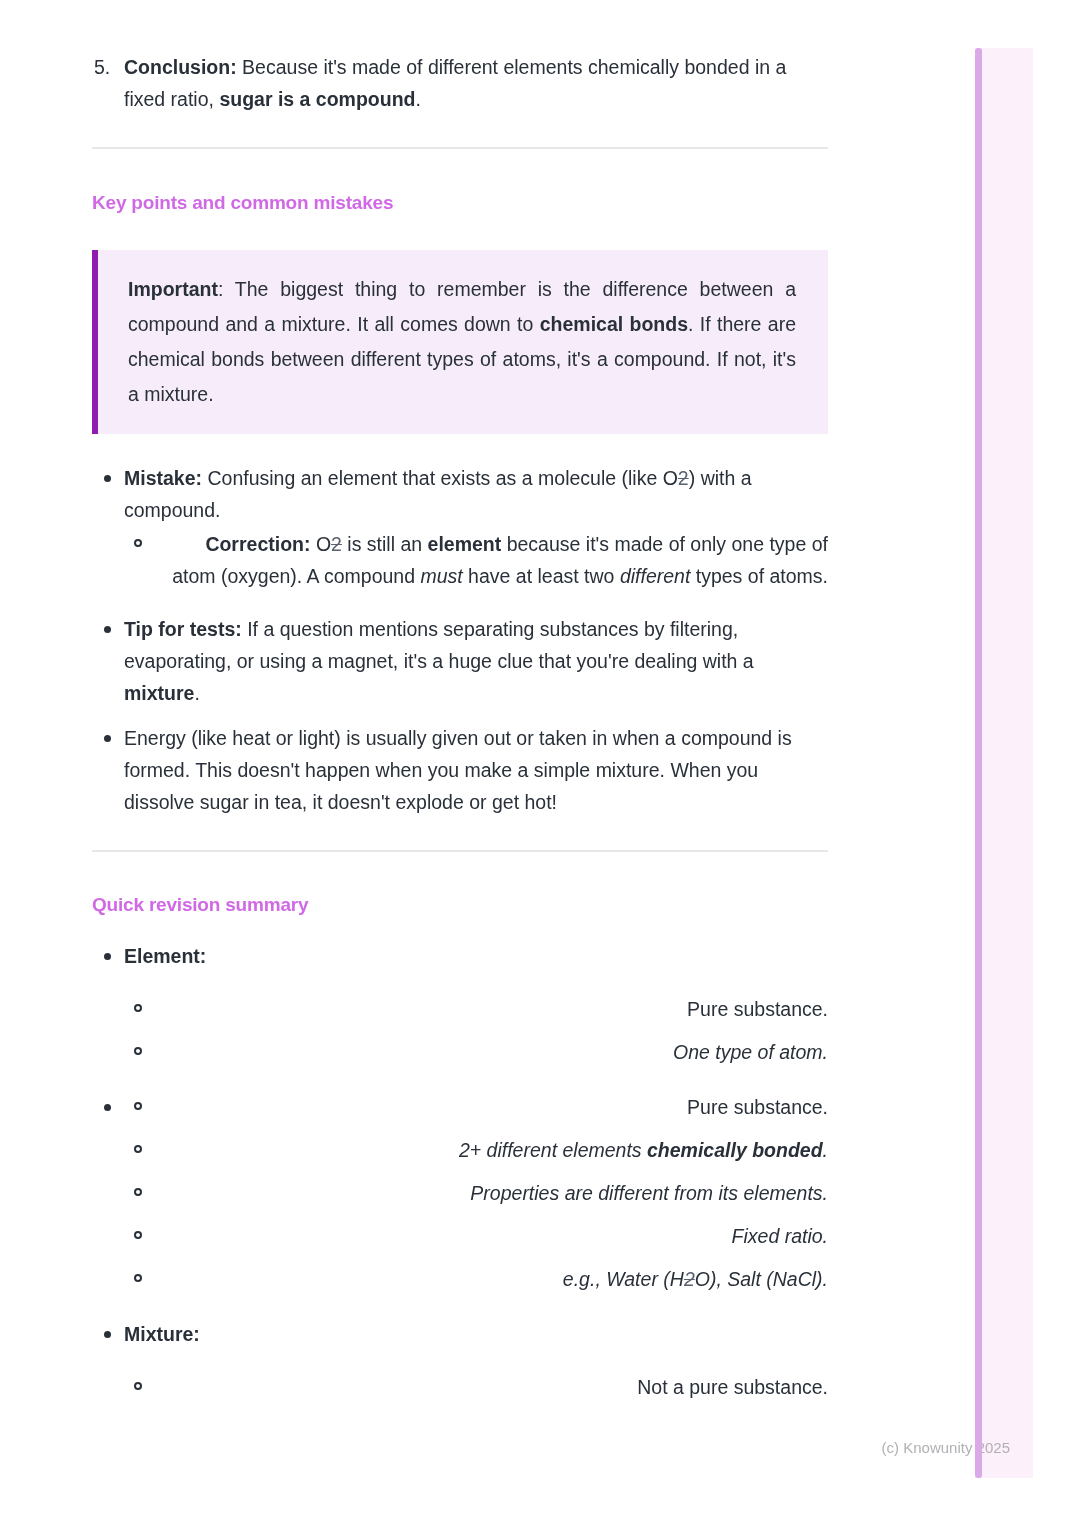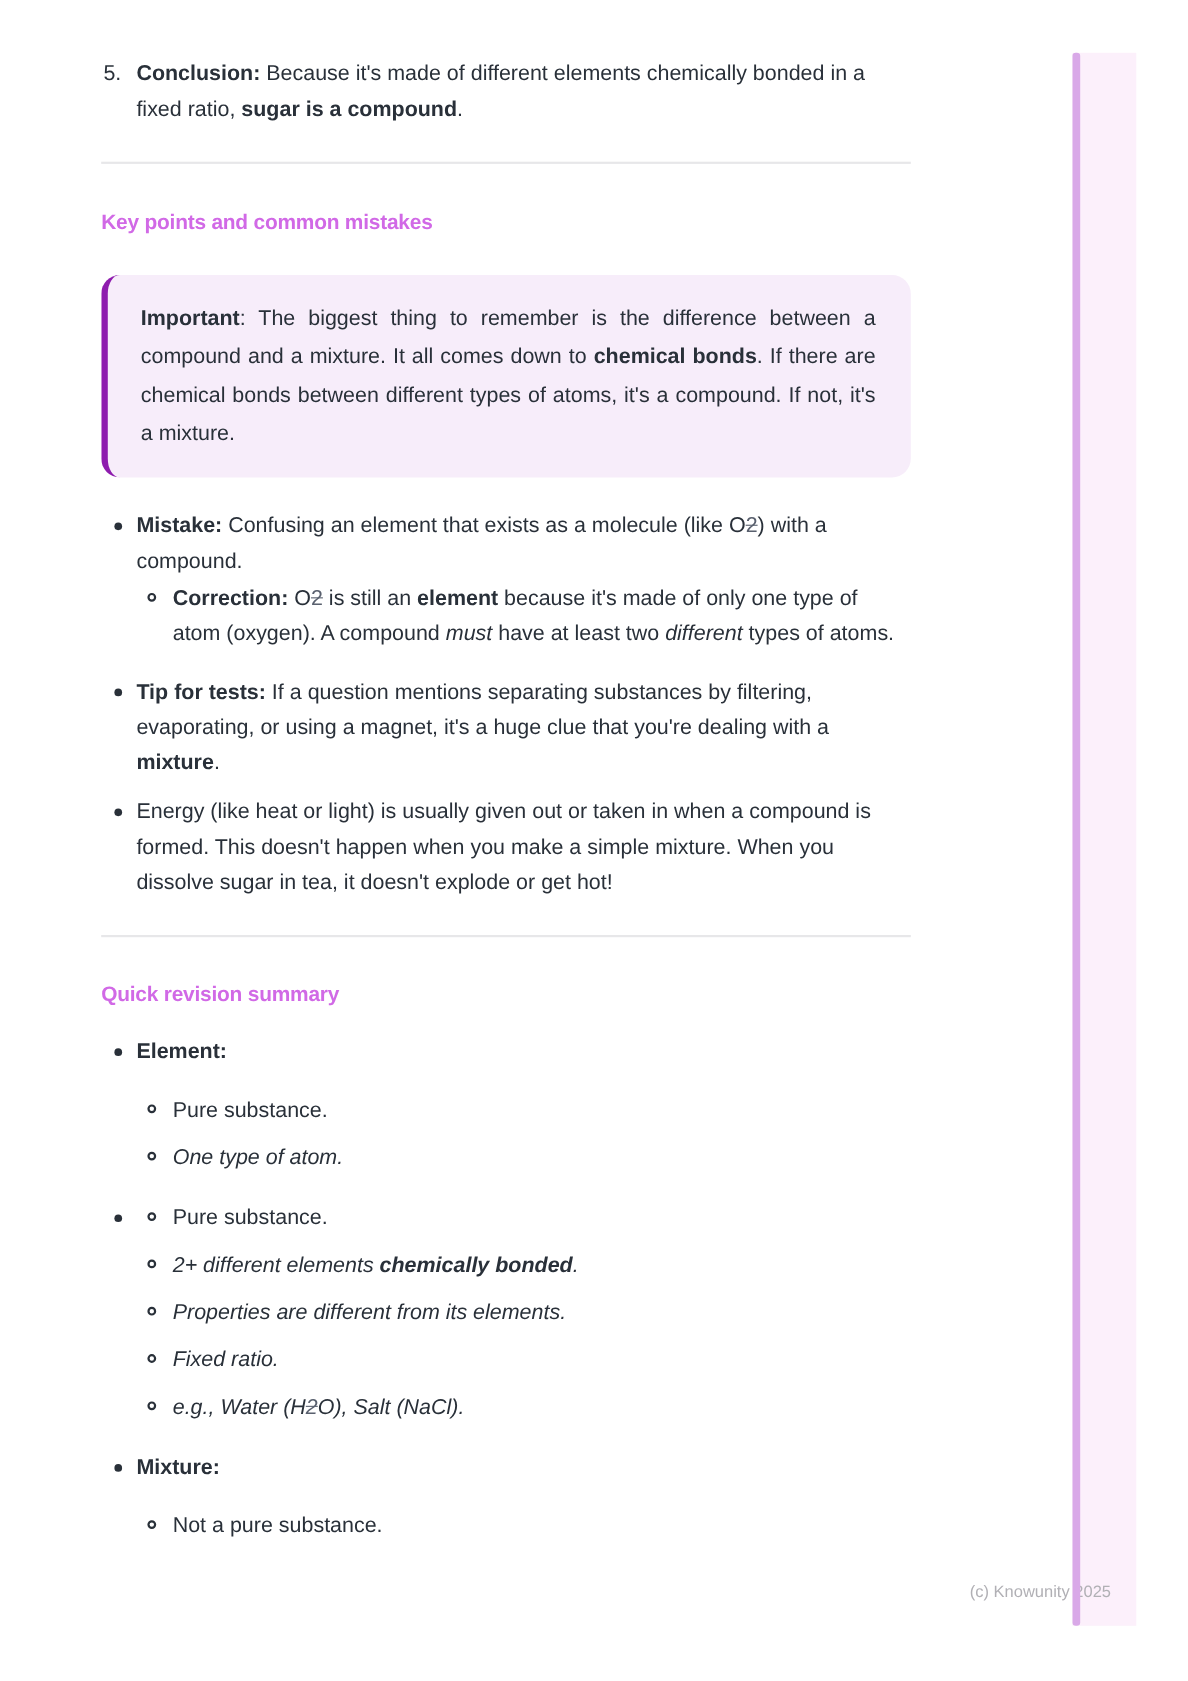--- a/index.html
+++ b/index.html
@@ -22,31 +22,31 @@
   .numbered-item{position:relative;margin-top:51px;padding-left:32px;}
   .numbered-item .num{position:absolute;left:2px;top:0;}
   hr.divider{border:none;border-top:2px solid var(--divider);height:0;}
   hr.d1{margin-top:32px;}
   hr.d2{margin-top:32px;}
   h2{font-size:19px;line-height:34px;font-weight:700;color:var(--heading);letter-spacing:-.2px;}
   h2.s1{margin-top:37px;}
   h2.s2{margin-top:36px;}
   .callout{
     margin-top:30px;background:var(--callout-bg);
-    border-left:6px solid var(--callout-border);border-radius:17px;
+    border-left:6px solid var(--callout-border);border-radius:0;
     padding:22px 32px 22px 30px;line-height:35px;text-align:justify;
   }
   ul{list-style:none;}
   ul.l1{margin-top:28px;}
   ul.l2{margin-top:18px;}
   li{position:relative;padding-left:32px;}
   li.b2{margin-top:21px;}
   li.b3{margin-top:13px;}
   .dot{position:absolute;left:12px;top:13px;width:7px;height:7px;border-radius:50%;background:var(--body-text);}
-  ul.sublist{margin-top:2px;}
+  ul.sublist{margin-top:2px;text-align:right;}
   ul.sublist li{padding-left:33px;}
   ul.sublist li + li{margin-top:10px;font-style:italic;}
   .circ{position:absolute;left:10px;top:11px;width:8px;height:8px;border:2px solid var(--body-text);border-radius:50%;background:transparent;}
   
   ul.l2 > li{line-height:33px;}
   ul.l2 > li + li{margin-top:22px;}
   ul.l2 ul.sublist{margin-top:20px;}
   ul.l2 ul.sublist li{line-height:33px;}
   
   .side-panel{position:absolute;left:975px;top:48px;width:58px;height:1430px;background:var(--side-panel-bg);z-index:1;}

